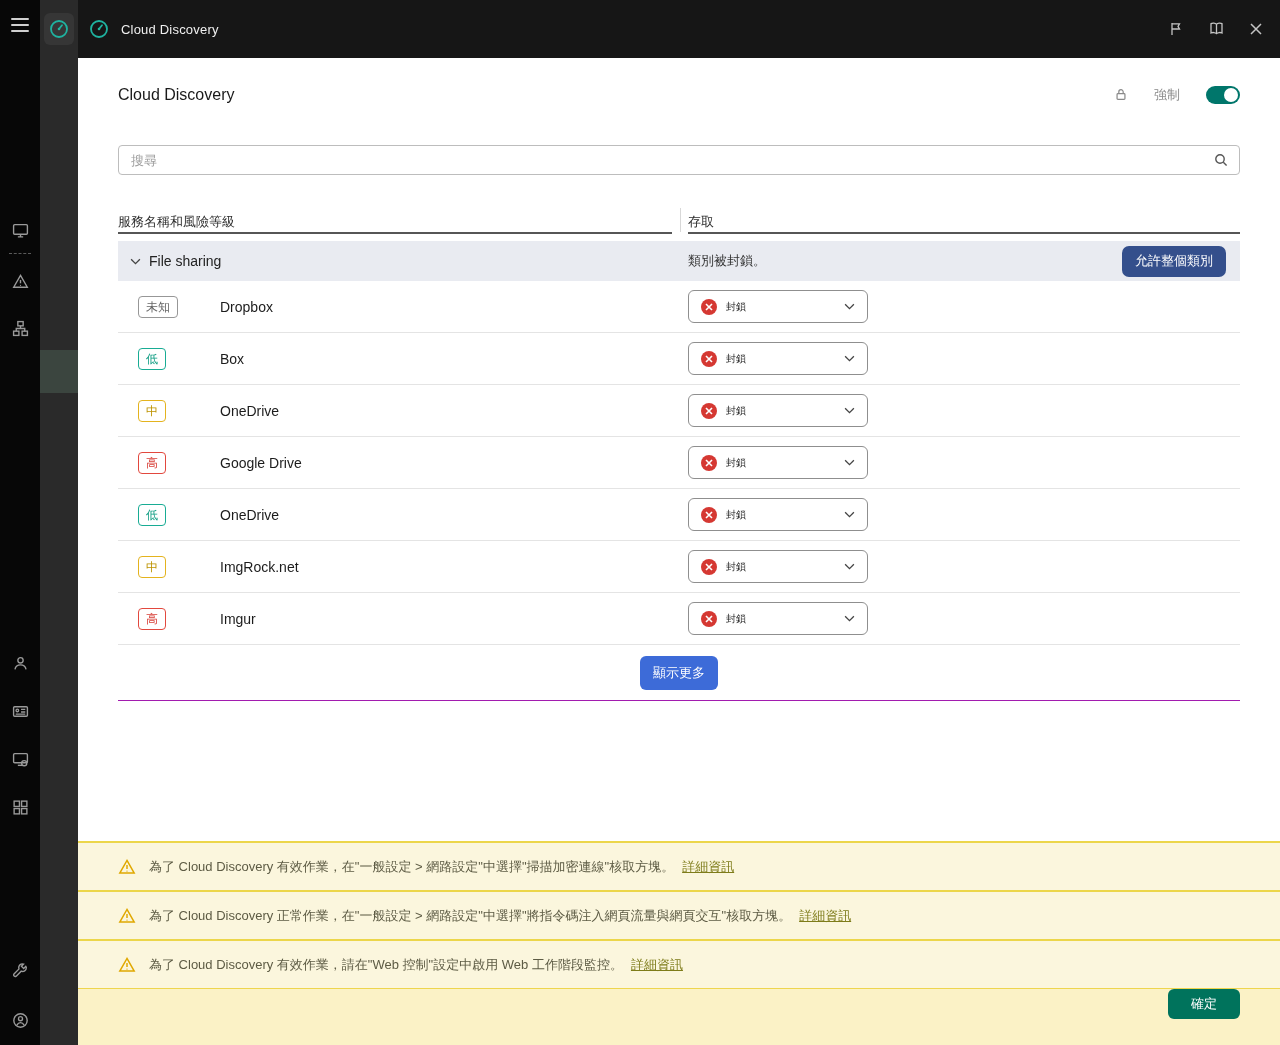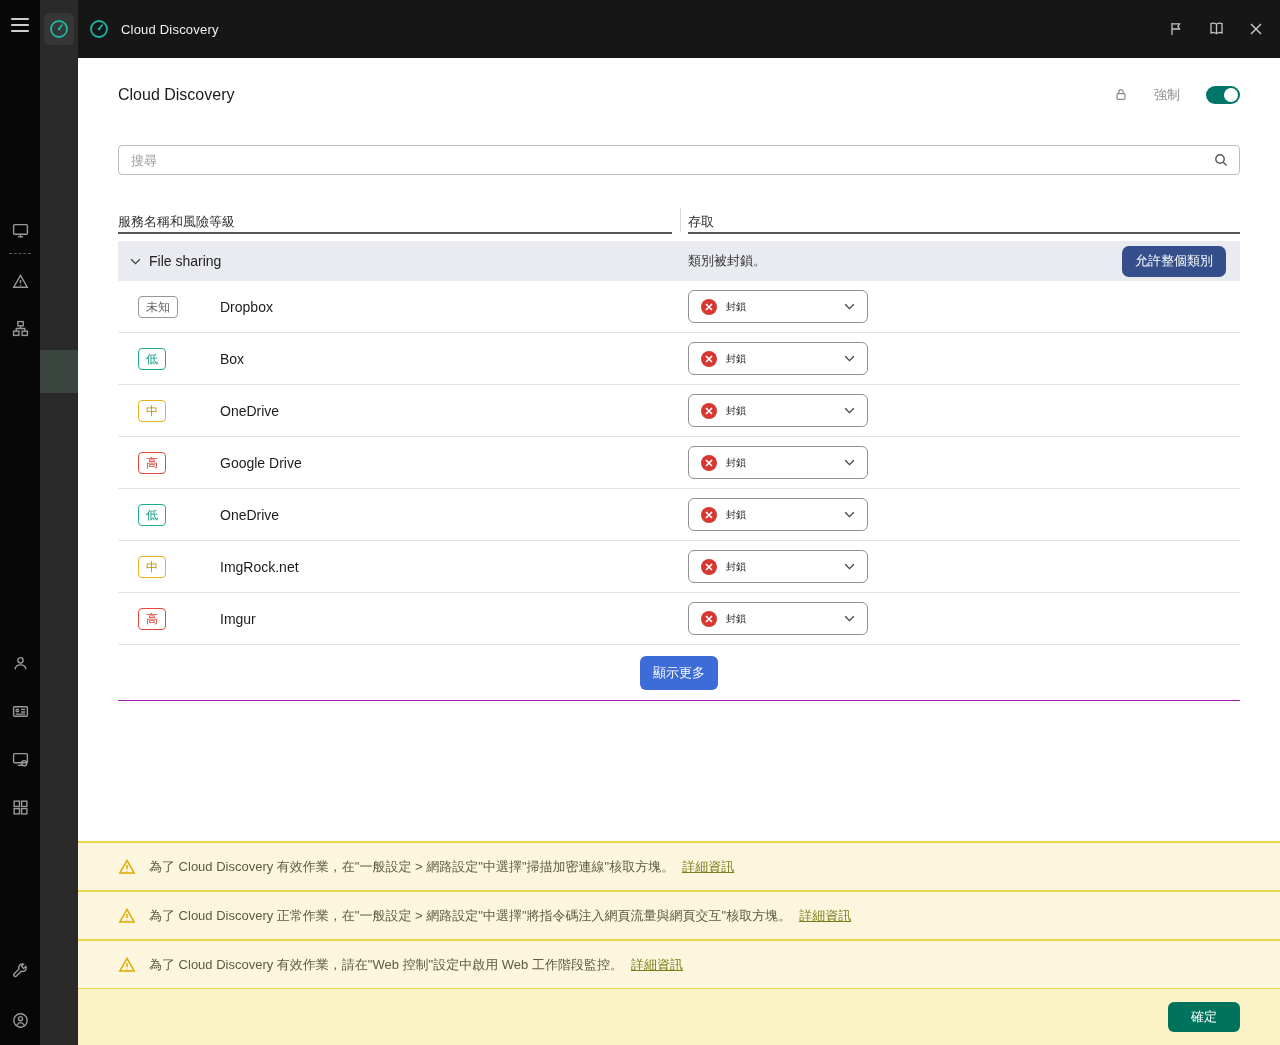--- a/index.html
+++ b/index.html
@@ -98,21 +98,21 @@
 
   .spacer { flex:1; }
 
   .warn-banner { border-top:2px solid #ecd64a; background:#fbf6dd; height:49px;
                  display:flex; align-items:center; padding:0 40px; }
   .warn-icon { color:#e0a800; flex:none; }
   .warn-text { font-size:13px; color:#5d5b44; margin-left:13px; }
   .warn-link { font-size:13px; color:#7e7c1a; text-decoration:underline; margin-left:8px; cursor:pointer; white-space:nowrap; }
 
   .footer { border-top:1px solid #eed54e; background:#fbf2c6; height:57px; flex:none;
-            display:flex; align-items:center; justify-content:flex-end; padding:0 40px; }
+            display:flex; justify-content:flex-end; padding:0 40px; }
   .ok-btn { background:#00735c; color:#fff; border:none; border-radius:6px; width:72px; height:30px;
             font-size:13px; cursor:pointer; font-family:"Liberation Sans","DejaVu Sans",sans-serif; }
 </style>
 </head>
 <body>
 
 <div class="rail-a">
   <div class="hamburger">
       <span></span>
       <span></span>

